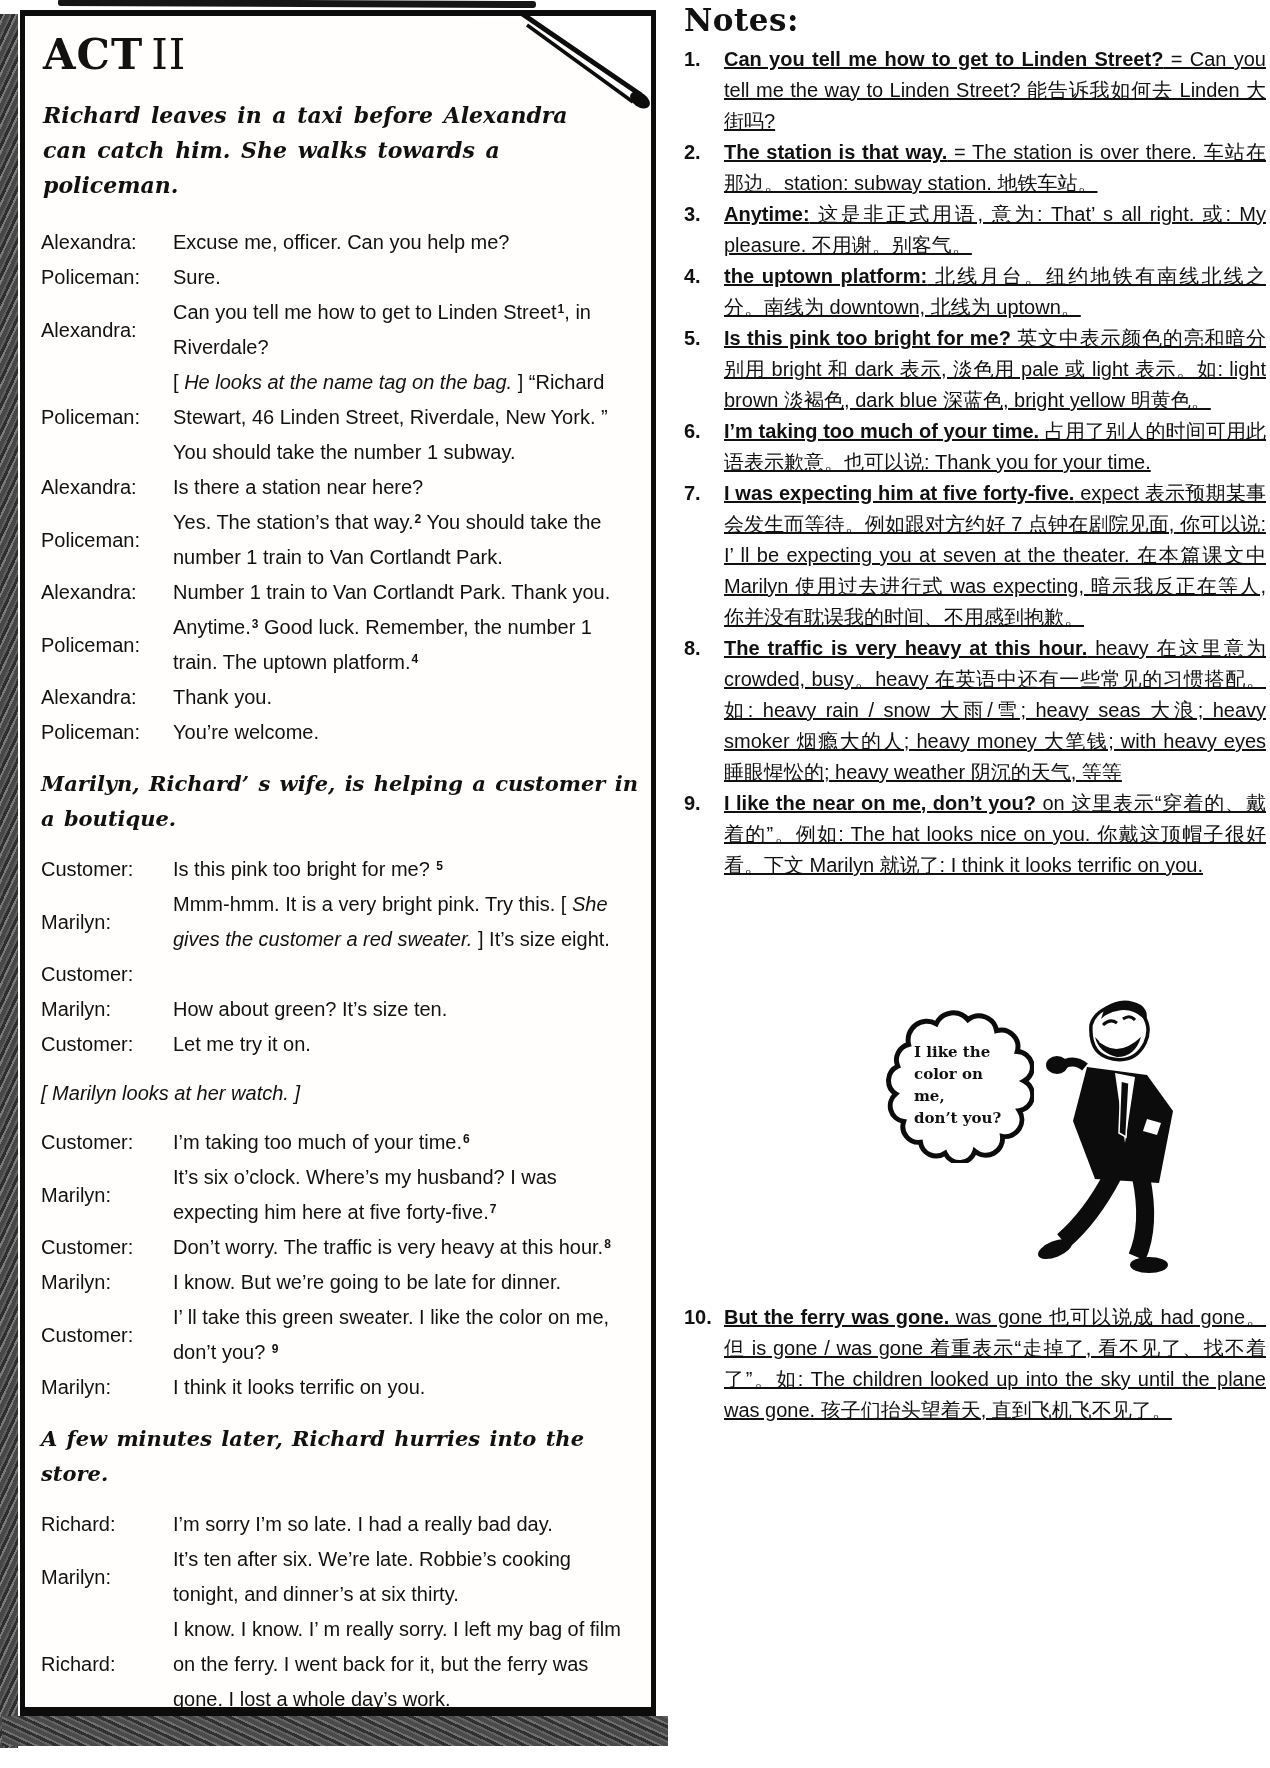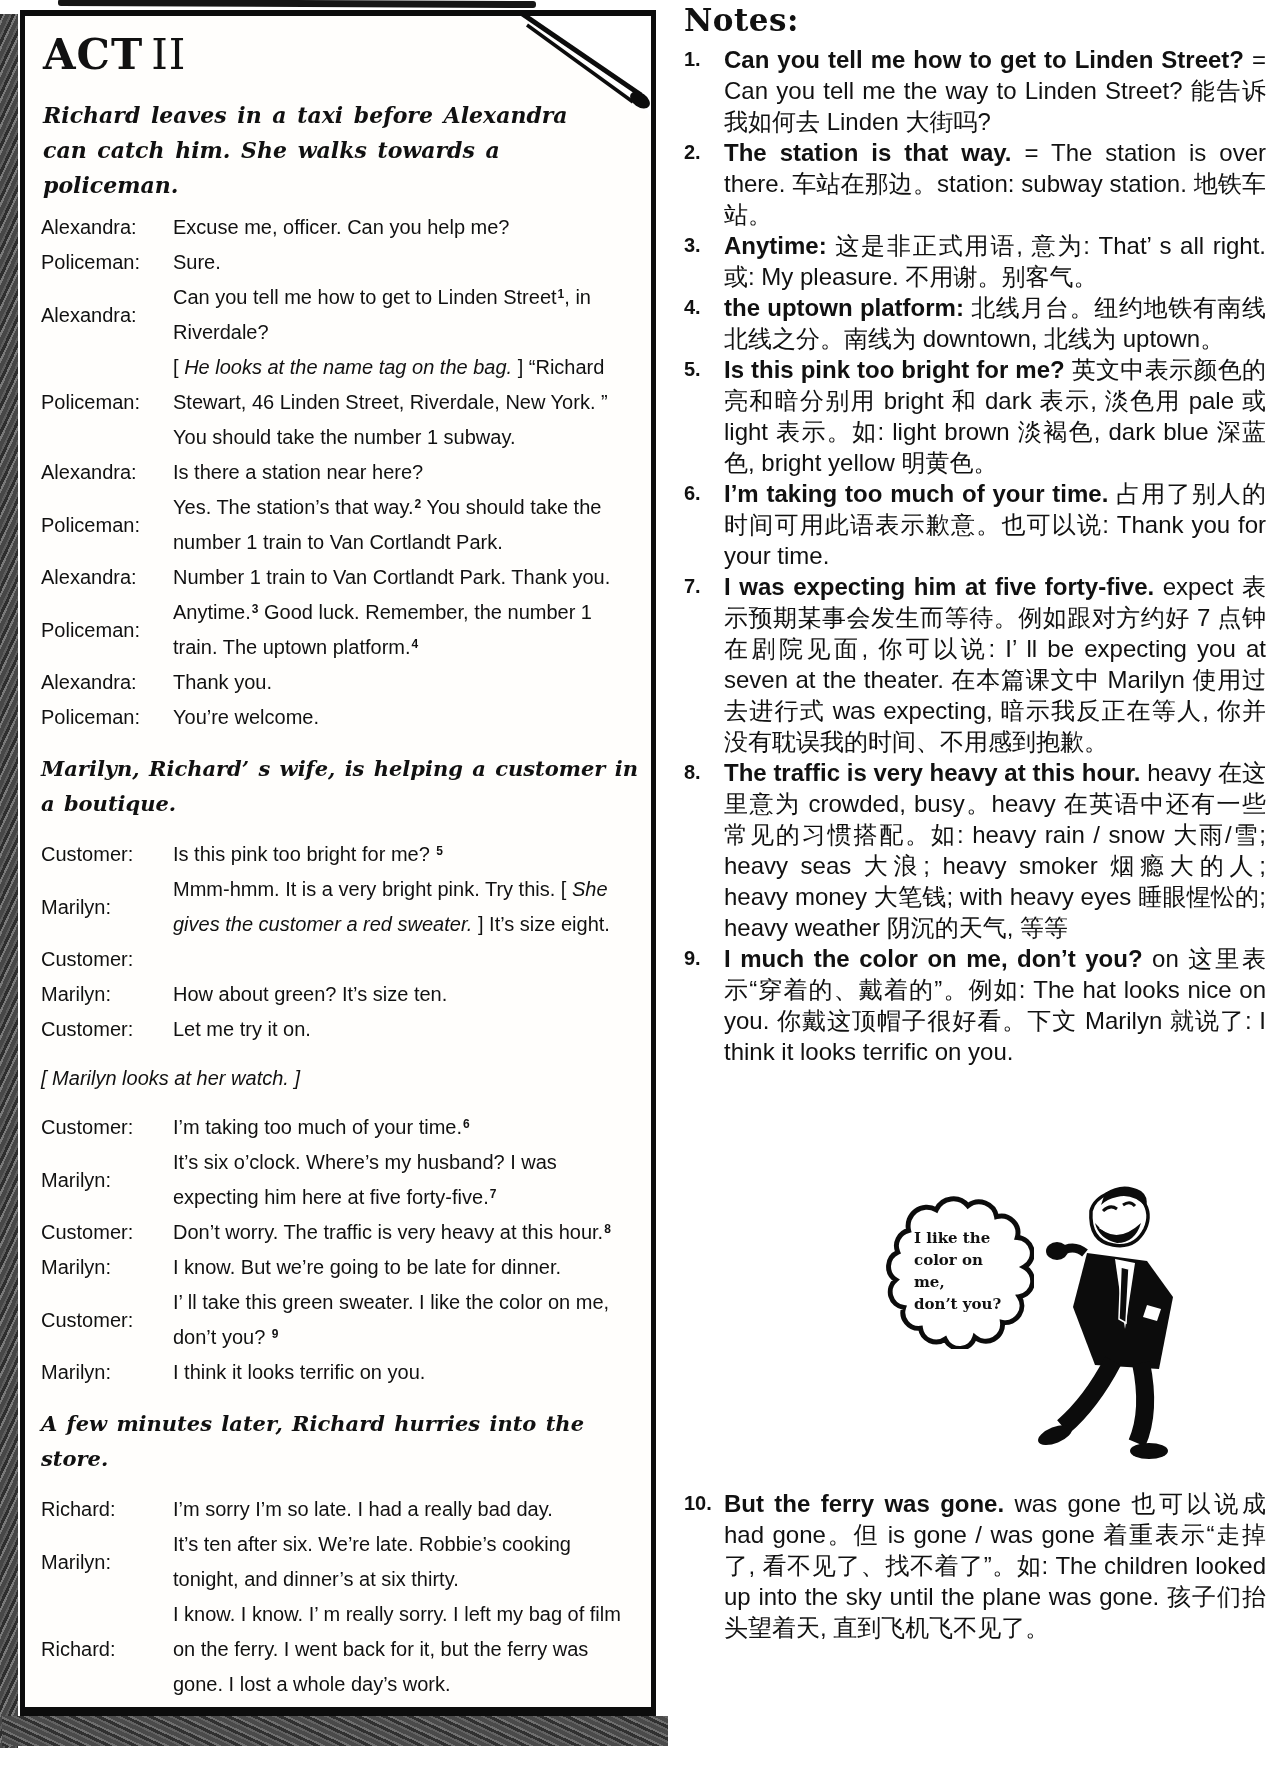--- a/index.html
+++ b/index.html
@@ -21,38 +21,38 @@
   .script-panel{
     position:absolute;left:20px;top:10px;width:636px;height:1706px;
     background:#fffefc;border:5px solid #0c0c0c;border-top-width:6px;border-bottom-width:9px;
     box-sizing:border-box;padding:16px 10px 0 16px;overflow:hidden;
   }
   .curl-svg{position:absolute;top:-6px;right:-5px;width:185px;height:114px;}
   .act-title{font-family:"DejaVu Serif", serif;font-weight:bold;font-size:42px;line-height:46px;letter-spacing:1px;margin:0 0 20px 2px;}
   .act-title .numeral{font-weight:normal;margin-left:8px;}
   .opening-direction{
     font-family:"DejaVu Serif", serif;font-weight:bold;font-style:italic;
-    font-size:22px;line-height:35px;max-width:545px;margin:0 0 7px 2px;word-spacing:3px;
+    font-size:22px;line-height:35px;max-width:545px;margin:0 0 22px 2px;word-spacing:3px;
   }
   .dl{display:flex;align-items:center;}
   .dl .sp{flex:0 0 132px;font-size:20px;line-height:35px;}
   .dl .tx{flex:1;font-size:20px;line-height:35px;}
   .dl .tx i{font-style:italic;}
   sup{font-size:12px;font-weight:bold;line-height:0;vertical-align:6px;margin-left:1px;}
   .direction{font-style:italic;font-size:20px;line-height:35px;margin:14px 0;}
   .scene{
     font-family:"DejaVu Serif", serif;font-weight:bold;font-style:italic;
     font-size:21px;line-height:35px;margin:16px 0;word-spacing:2px;
   }
   
   .notes-panel{position:absolute;left:684px;top:2px;width:582px;}
   .notes-heading{font-family:"DejaVu Serif", serif;font-weight:bold;font-size:31px;line-height:36px;margin:0 0 6px 0;letter-spacing:.5px;}
   .note{display:flex;align-items:flex-start;}
   .note .num{flex:0 0 40px;font-weight:bold;font-size:20px;line-height:31px;}
-  .note .body{flex:1;font-size:24px;line-height:31px;text-align:justify;}
+  .note .body{flex:1;font-size:20px;line-height:31px;text-align:justify;text-decoration:underline;}
   .note .body b{font-weight:bold;}
   
   .cartoon{position:relative;height:295px;margin-top:110px;margin-bottom:16px;}
   .bubble{position:absolute;left:200px;top:14px;width:150px;height:158px;}
   .bubble svg{position:absolute;left:0;top:0;width:100%;height:100%;}
   .bubble-text{
     position:absolute;left:30px;top:36px;font-family:"DejaVu Serif", serif;
     font-weight:bold;font-size:15px;line-height:22px;
   }
   .man{position:absolute;left:345px;top:0;width:160px;height:295px;}
@@ -210,21 +210,21 @@
       <div class="note">
         <div class="num">7.</div>
         <div class="body"><b>I was expecting him at five forty-five.</b> expect 表示预期某事会发生而等待。例如跟对方约好 7 点钟在剧院见面, 你可以说: I’ ll be expecting you at seven at the theater. 在本篇课文中 Marilyn 使用过去进行式 was expecting, 暗示我反正在等人, 你并没有耽误我的时间、不用感到抱歉。</div>
       </div>
       <div class="note">
         <div class="num">8.</div>
         <div class="body"><b>The traffic is very heavy at this hour.</b> heavy 在这里意为 crowded, busy。heavy 在英语中还有一些常见的习惯搭配。如: heavy rain / snow 大雨/雪; heavy seas 大浪; heavy smoker 烟瘾大的人; heavy money 大笔钱; with heavy eyes 睡眼惺忪的; heavy weather 阴沉的天气, 等等</div>
       </div>
       <div class="note">
         <div class="num">9.</div>
-        <div class="body"><b>I much the color on me, don’t you?</b> on 这里表示“穿着的、戴着的”。例如: The hat looks nice on you. 你戴这顶帽子很好看。下文 Marilyn 就说了: I think it looks terrific on you.</div>
+        <div class="body"><b>I like the near on me, don’t you?</b> on 这里表示“穿着的、戴着的”。例如: The hat looks nice on you. 你戴这顶帽子很好看。下文 Marilyn 就说了: I think it looks terrific on you.</div>
       </div>
     </div>
 
   <div class="cartoon">
     <div class="bubble">
       <svg viewBox="0 0 150 160">
         <path d="M 24 40 A 19 19 0 0 1 52 19 A 19 19 0 0 1 84 15 A 18 18 0 0 1 113 26 A 17 17 0 0 1 134 47 A 16 16 0 0 1 141 77 A 16 16 0 0 1 136 107 A 17 17 0 0 1 119 133 A 17 17 0 0 1 91 148 A 16 16 0 0 1 61 150 A 16 16 0 0 1 36 139 A 16 16 0 0 1 19 118 A 16 16 0 0 1 11 90 A 16 16 0 0 1 13 62 A 16 16 0 0 1 24 40 Z" fill="#ffffff" stroke="#0c0c0c" stroke-width="5"></path>
       </svg>
       <div class="bubble-text">
         <div>I like the</div>

